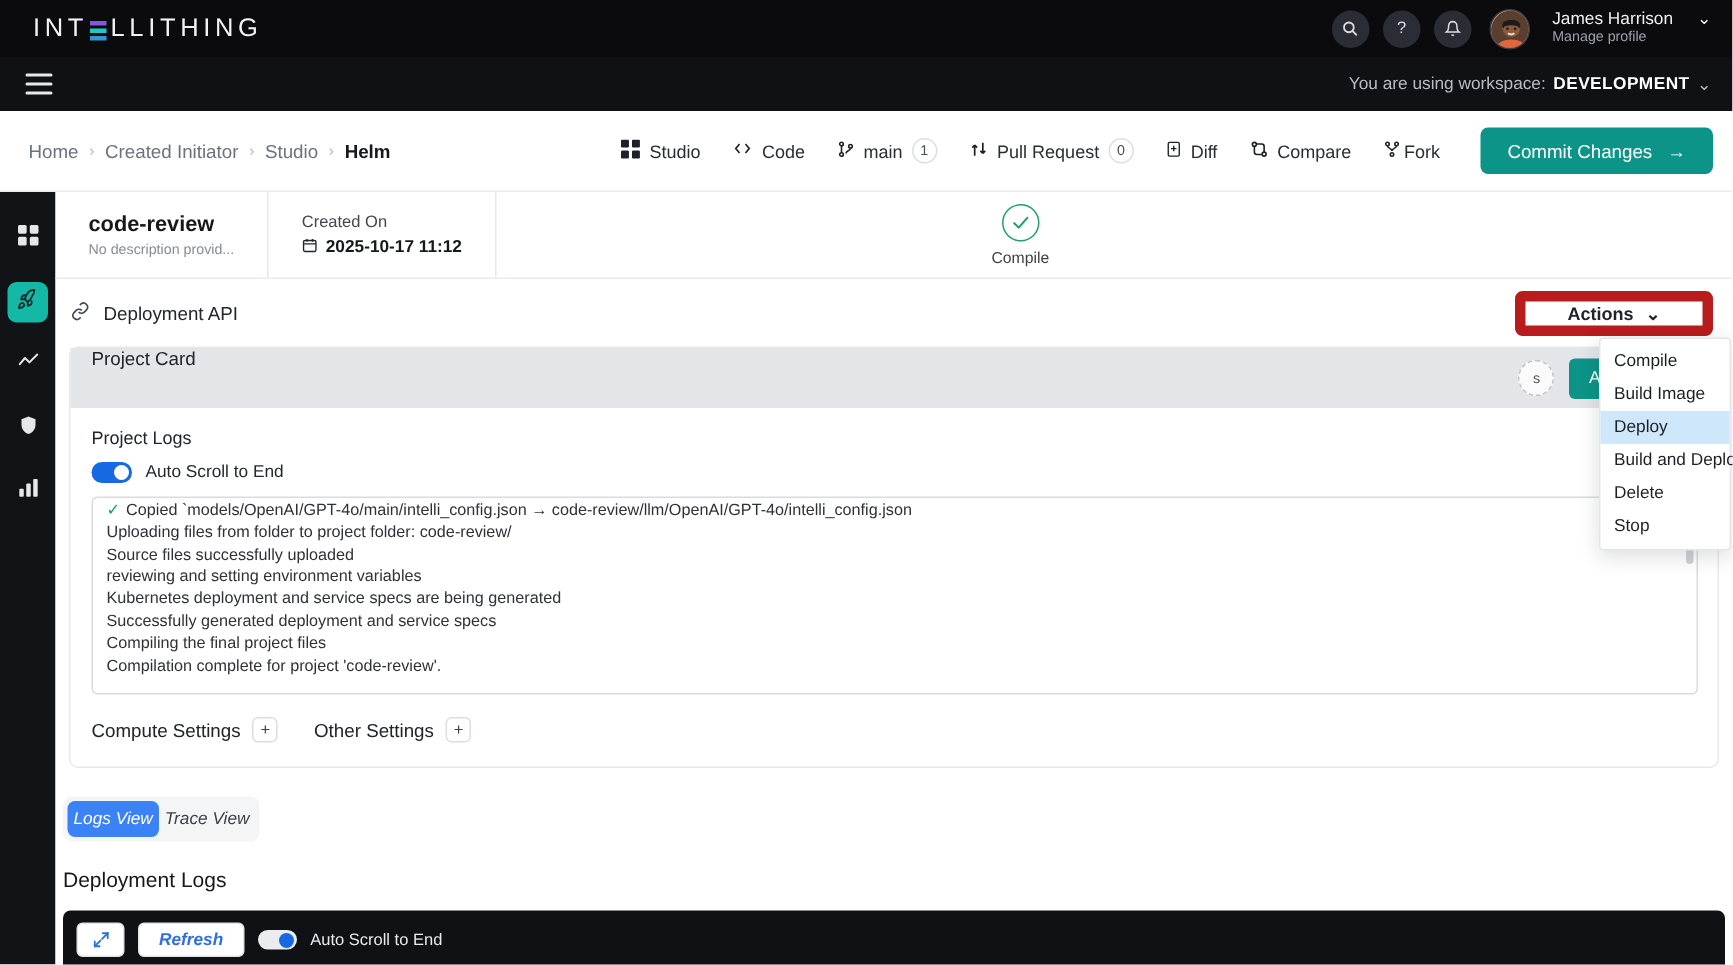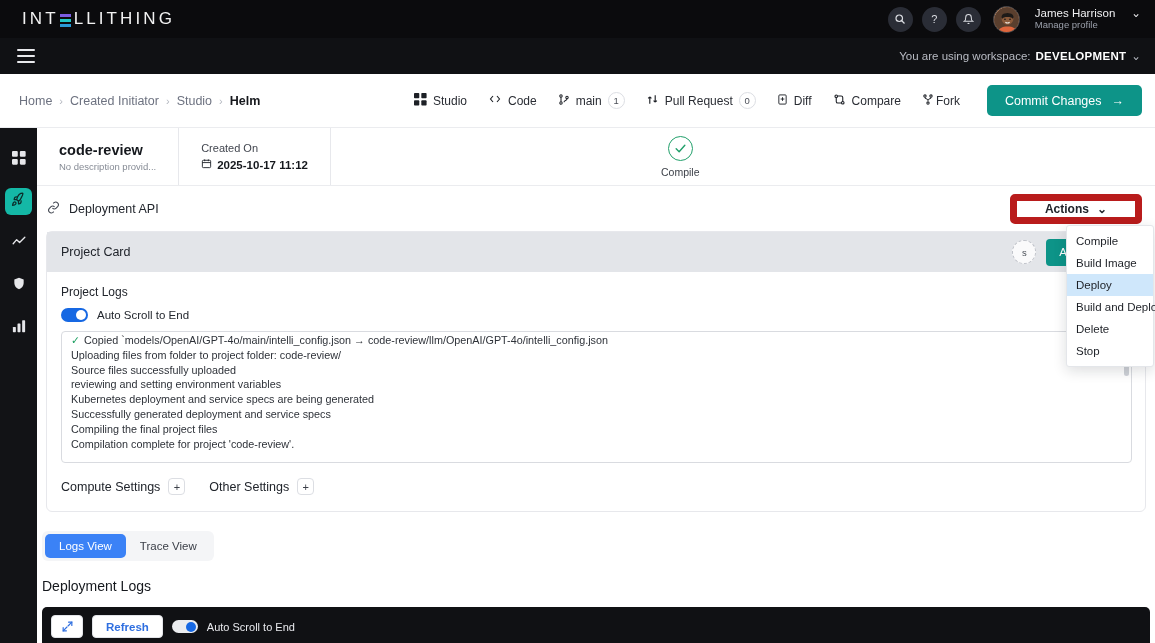--- a/index.html
+++ b/index.html
@@ -111,21 +111,21 @@
     margin-left: auto; width: 132px; height: 30px; border: 7px solid #b91c1c; border-radius: 5px;
     background: #fff; font-size: 12px; color: #20242b; display: flex; align-items: center;
     justify-content: center; gap: 8px; cursor: pointer; font-weight: 700;
   }
 
   .card {
     margin: 0 9px; border: 1px solid #e7e8ec; border-radius: 6px; overflow: visible;
     background: #fff;
   }
   .card-head {
-    background: #e3e5e9; height: 40px; display: flex; align-items: center; padding: 0 13px 0 14px;
+    background: #e3e5e9; height: 40px; display: flex; padding: 0 13px 0 14px;
   }
   .card-title { font-size: 12.5px; color: #20242b; }
   .ch-right { margin-left: auto; display: flex; align-items: center; gap: 10px; }
   .av-s {
     width: 24px; height: 24px; border-radius: 50%; border: 1px dashed #c0c3ca; background: #fafafb;
     font-size: 9.5px; color: #4b5058; display: flex; align-items: center; justify-content: center;
   }
   .add-user-btn {
     background: #0d9488; color: #fff; font-size: 11.5px; height: 27px; padding: 0 13px;
     border: 0; border-radius: 4px; cursor: pointer; display: flex; align-items: center; gap: 5px;
@@ -154,36 +154,36 @@
   }
 
   .settings-row { display: flex; align-items: center; gap: 24px; padding: 15px 0 16px 0; }
   .set-item { display: flex; align-items: center; gap: 8px; font-size: 12.5px; color: #20242b; }
   .plus-box {
     width: 17px; height: 17px; border: 1px solid #dcdee3; border-radius: 4px; background: #fff;
     display: flex; align-items: center; justify-content: center; font-size: 11px; color: #3c4049; cursor: pointer;
   }
 
   .tabs { display: flex; margin: 19px 0 0 5px; background: #f4f5f7; border-radius: 6px; width: fit-content; padding: 3px; }
-  .tab { font-size: 11.5px; padding: 6px 14px; border-radius: 5px; color: #3c4049; cursor: pointer; }
+  .tab { font-size: 11.5px; padding: 6px 4px; border-radius: 5px; color: #3c4049; cursor: pointer; font-style: italic; }
   .tab.active { background: #3b82f6; color: #fff; }
 
   .dep-title { font-size: 14px; color: #15181d; margin: 17px 0 0 5px; }
 
   .term {
     margin: 13px 5px 0 5px; background: #101114; border-radius: 5px 5px 0 0; height: 60px;
     padding: 8px 9px 0 9px;
   }
   .term-toolbar { display: flex; align-items: center; gap: 9px; }
   .tb-btn {
     height: 23px; border-radius: 4px; background: #fff; border: 1px solid #e2e4e8;
     display: flex; align-items: center; justify-content: center; cursor: pointer;
   }
   .tb-icon { width: 32px; color: #2f6fe0; }
-  .tb-refresh { padding: 0 13px; font-size: 11.5px; color: #2f6fe0; font-weight: 700; }
+  .tb-refresh { padding: 0 13px; font-size: 11.5px; color: #2f6fe0; font-weight: 700; font-style: italic; }
   .toggle-dark { width: 26px; height: 13px; border-radius: 7px; background: #eaecef; position: relative; cursor: pointer; flex: none;}
   .toggle-dark::after { content:''; position:absolute; right: 1.5px; top: 1.5px; width: 10px; height: 10px; border-radius: 50%; background:#1668e3; }
   .term-toggle-label { color: #e9eaee; font-size: 11px; }
 
   
   .dropdown {
     position: absolute; top: 225px; left: 1066px; width: 88px;
     background: #ffffff; border: 1px solid #e4e6ea; border-radius: 3px;
     box-shadow: 0 4px 14px rgba(15,18,25,.14); padding: 4px 0; z-index: 40;
   }

